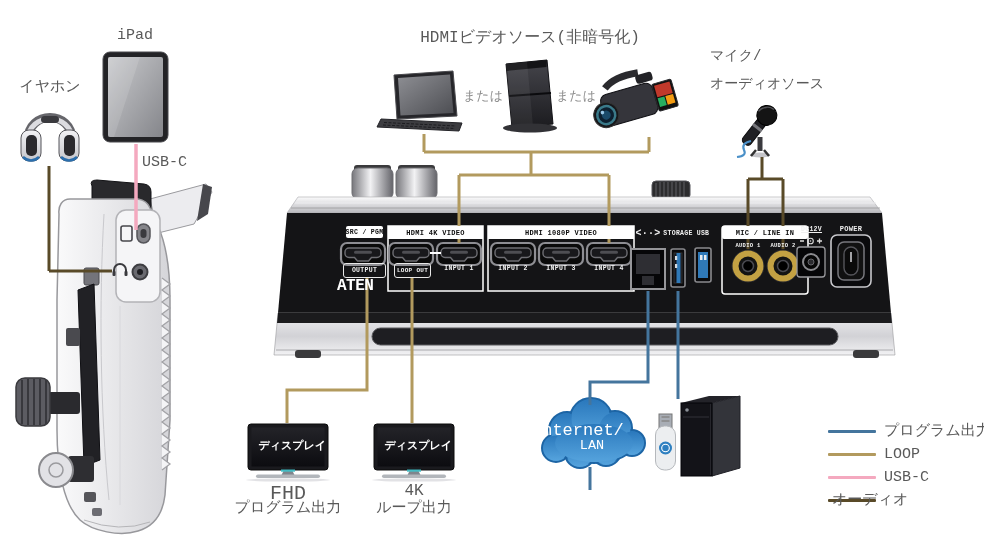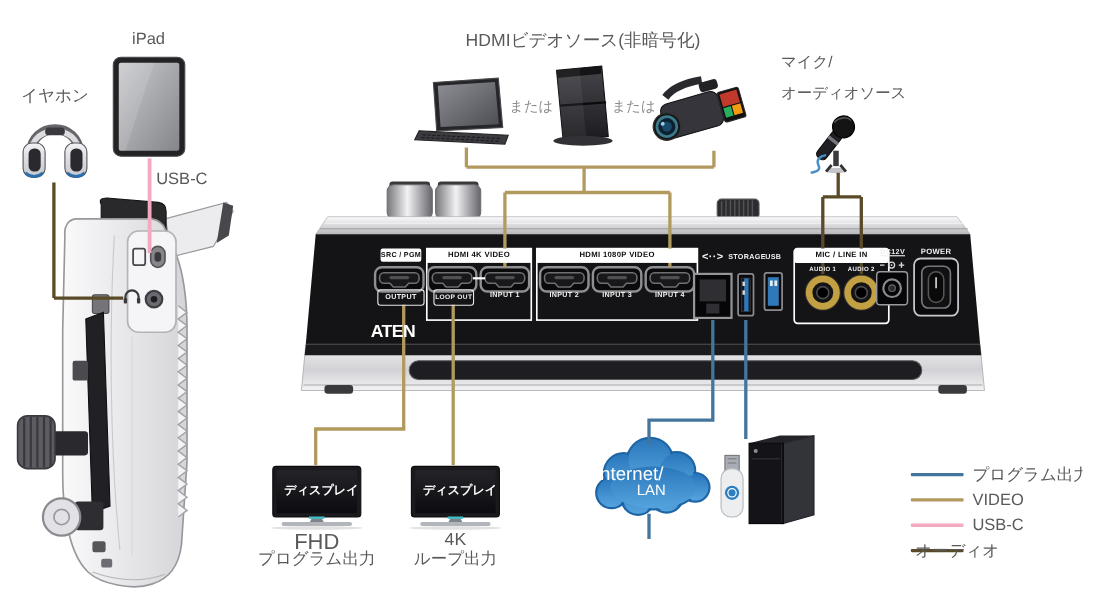--- a/index.html
+++ b/index.html
@@ -1,28 +1,28 @@
 <!DOCTYPE html>
 <html><head>
 <meta charset="utf-8">
 <style>
   html,body{margin:0;padding:0;background:#fff;}
   .stage{position:relative;width:984px;height:543px;background:#fff;overflow:hidden;
-         font-family:Liberation Sans, sans-serif;}
+         font-family:Liberation Mono, monospace;}
   .stage svg{position:absolute;left:0;top:0;}
   .lbl{position:absolute;color:#595959;white-space:nowrap;line-height:1.15;}
   .c{text-align:center;}
   .gray{color:#8c8c8c;}
   .plbl{position:absolute;color:#f0f0f0;font-weight:bold;text-align:center;
         letter-spacing:.3px;line-height:1;white-space:nowrap;}
   .band{position:absolute;background:#fff;color:#0d0d0d;font-weight:bold;text-align:center;
         display:flex;align-items:center;justify-content:center;letter-spacing:.3px;white-space:nowrap;}
   .obox{position:absolute;border:1px solid #e8e8e8;border-radius:3px;color:#f0f0f0;font-weight:bold;
         display:flex;align-items:center;justify-content:center;letter-spacing:.3px;white-space:nowrap;}
-  .brand{position:absolute;color:#fff;font-weight:900;letter-spacing:-.5px;white-space:nowrap;margin-top:16px;}
+  .brand{position:absolute;color:#fff;font-weight:900;letter-spacing:-.5px;white-space:nowrap;}
   .screen-label{position:absolute;color:#fff;font-weight:bold;text-align:right;white-space:nowrap;}
   .cloud-label{position:absolute;color:#fff;text-align:center;white-space:nowrap;}
   .legend-line{position:absolute;width:48px;height:3px;border-radius:1px;}
   .sw1{background:#44759d;} .sw2{background:#b29a5e;} .sw3{background:#f4a9bf;} .sw4{background:#594a28;}
   .underl{text-decoration:underline;}
 </style>
 </head>
 <body>
 
 <div class="stage">
@@ -352,17 +352,17 @@
   <div class="lbl c" style="left:374px;top:482px;width:80px;font-size:16px;">4K</div>
   <div class="lbl c" style="left:364px;top:500px;width:100px;font-size:15px;">ループ出力</div>
   <div class="cloud-label" style="left:532px;top:421px;width:80px;font-size:17px;">Internet/</div>
   <div class="cloud-label" style="left:552px;top:438px;width:80px;font-size:13.5px;">LAN</div>
 
   <div class="legend-line sw1" style="left:828px;top:430px;"></div>
   <div class="legend-line sw2" style="left:828px;top:453px;"></div>
   <div class="legend-line sw3" style="left:828px;top:476px;"></div>
   <div class="legend-line sw4" style="left:828px;top:499px;"></div>
   <div class="lbl" style="left:884px;top:423px;font-size:15px;">プログラム出力</div>
-  <div class="lbl" style="left:884px;top:446px;font-size:15px;">VIDEO</div>
+  <div class="lbl" style="left:884px;top:446px;font-size:15px;">LOOP</div>
   <div class="lbl" style="left:884px;top:469px;font-size:15px;">USB-C</div>
   <div class="lbl" style="left:832px;top:492px;font-size:15px;">オーディオ</div>
 
 </div>
 
 </body></html>

